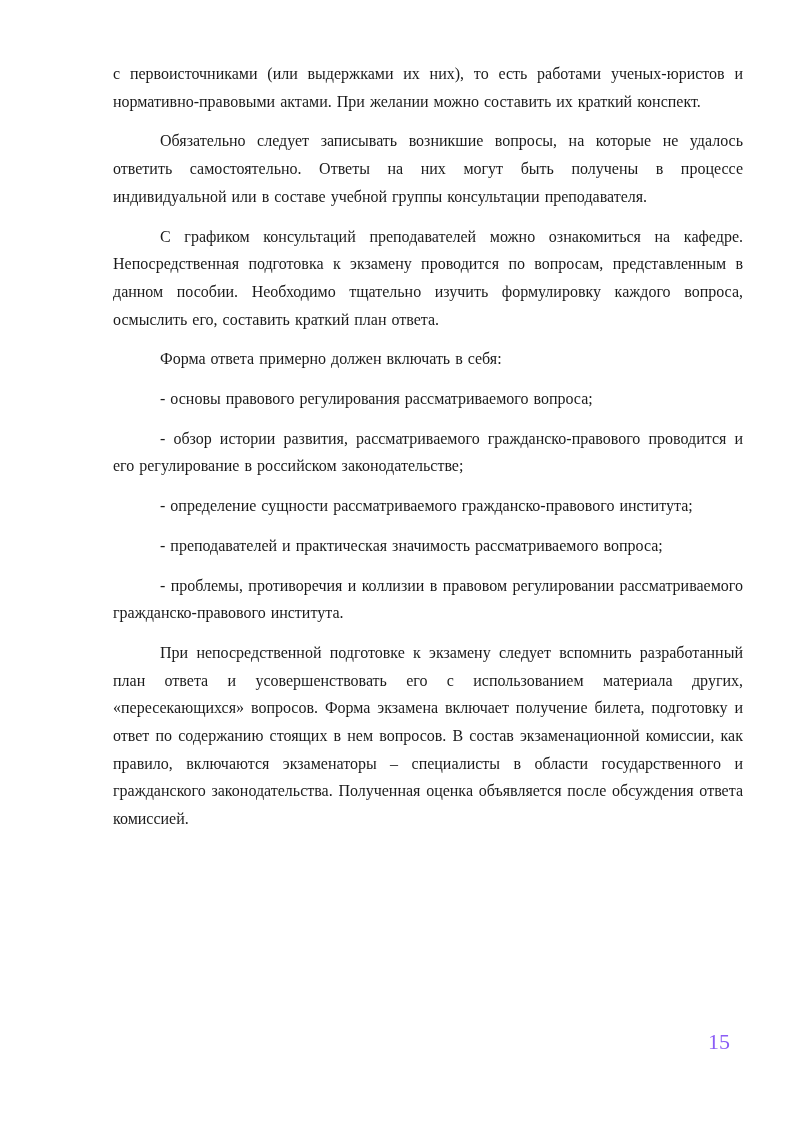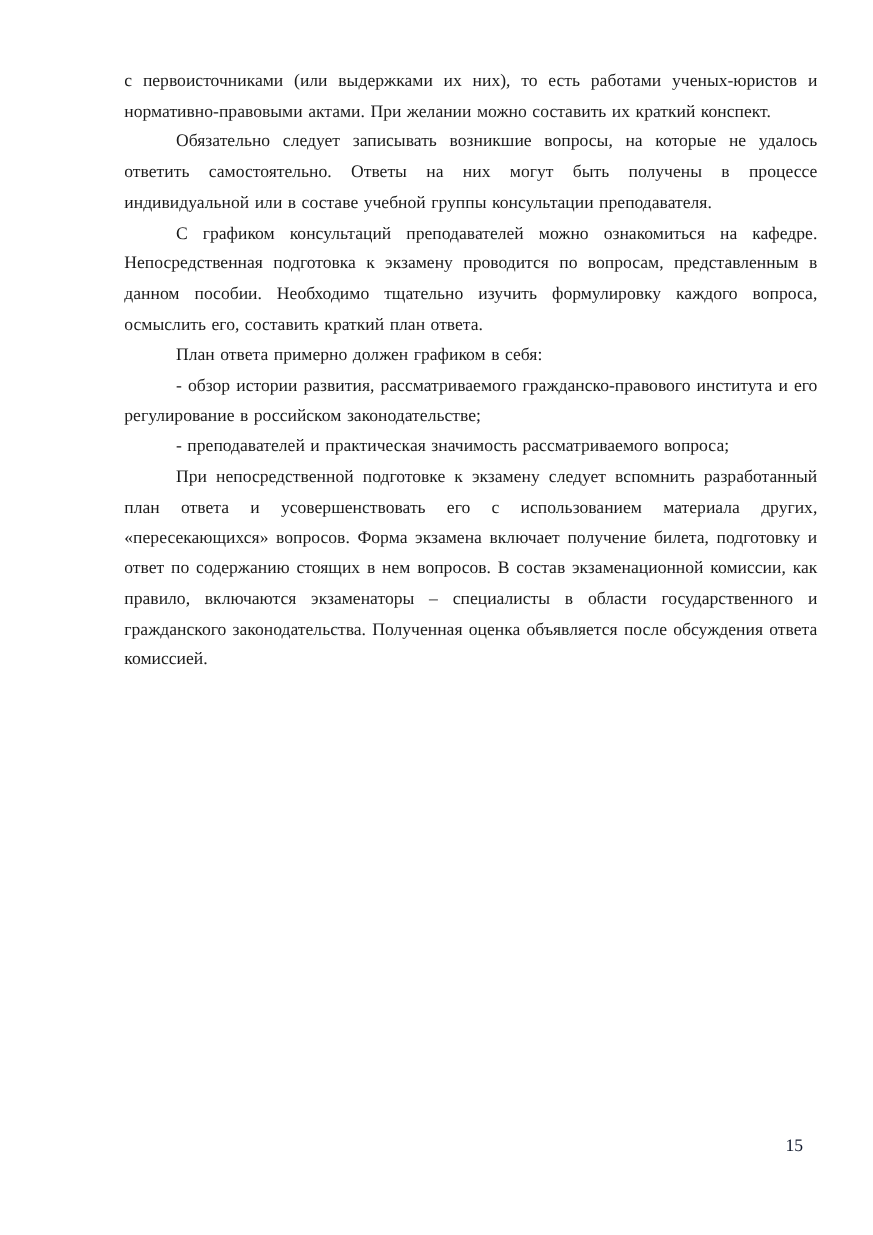--- a/index.html
+++ b/index.html
@@ -34,37 +34,41 @@
     font-size: 16px;
     line-height: 27.7px;
     color: #1a1a1a;
     text-align: justify;
     text-justify: inter-word;
     hyphens: none;
     word-spacing: 1px;
   }
   .para.indent {
     text-indent: 47px;
+    margin-top: 12px;
   }
   .page-number {
     position: absolute;
     top: 1033px;
     right: 64px;
-    font-size: 16px;
-    color: #0f172a;
+    font-size: 22px;
+    color: #8b5cf6;
     line-height: 18px;
   }
 </style>
 </head>
 <body>
 
 <div class="page">
   <div class="content">
       <p class="para">с первоисточниками (или выдержками их них), то есть работами ученых-юристов и нормативно-правовыми актами. При желании можно составить их краткий конспект.</p>
       <p class="para indent">Обязательно следует записывать возникшие вопросы, на которые не удалось ответить самостоятельно. Ответы на них могут быть получены в процессе индивидуальной или в составе учебной группы консультации преподавателя.</p>
       <p class="para indent">С графиком консультаций преподавателей можно ознакомиться на кафедре. Непосредственная подготовка к экзамену проводится по вопросам, представленным в данном пособии. Необходимо тщательно изучить формулировку каждого вопроса, осмыслить его, составить краткий план ответа.</p>
-      <p class="para indent">План ответа примерно должен графиком в себя:</p>
-      <p class="para indent">- обзор истории развития, рассматриваемого гражданско-правового института и его регулирование в российском законодательстве;</p>
+      <p class="para indent">Форма ответа примерно должен включать в себя:</p>
+      <p class="para indent">- основы правового регулирования рассматриваемого вопроса;</p>
+      <p class="para indent">- обзор истории развития, рассматриваемого гражданско-правового проводится и его регулирование в российском законодательстве;</p>
+      <p class="para indent">- определение сущности рассматриваемого гражданско-правового института;</p>
       <p class="para indent">- преподавателей и практическая значимость рассматриваемого вопроса;</p>
+      <p class="para indent">- проблемы, противоречия и коллизии в правовом регулировании рассматриваемого гражданско-правового института.</p>
       <p class="para indent">При непосредственной подготовке к экзамену следует вспомнить разработанный план ответа и усовершенствовать его с использованием материала других, «пересекающихся» вопросов. Форма экзамена включает получение билета, подготовку и ответ по содержанию стоящих в нем вопросов. В состав экзаменационной комиссии, как правило, включаются экзаменаторы – специалисты в области государственного и гражданского законодательства. Полученная оценка объявляется после обсуждения ответа комиссией.</p>
     </div>
   <div class="page-number">15</div>
 </div>
 
 </body></html>

